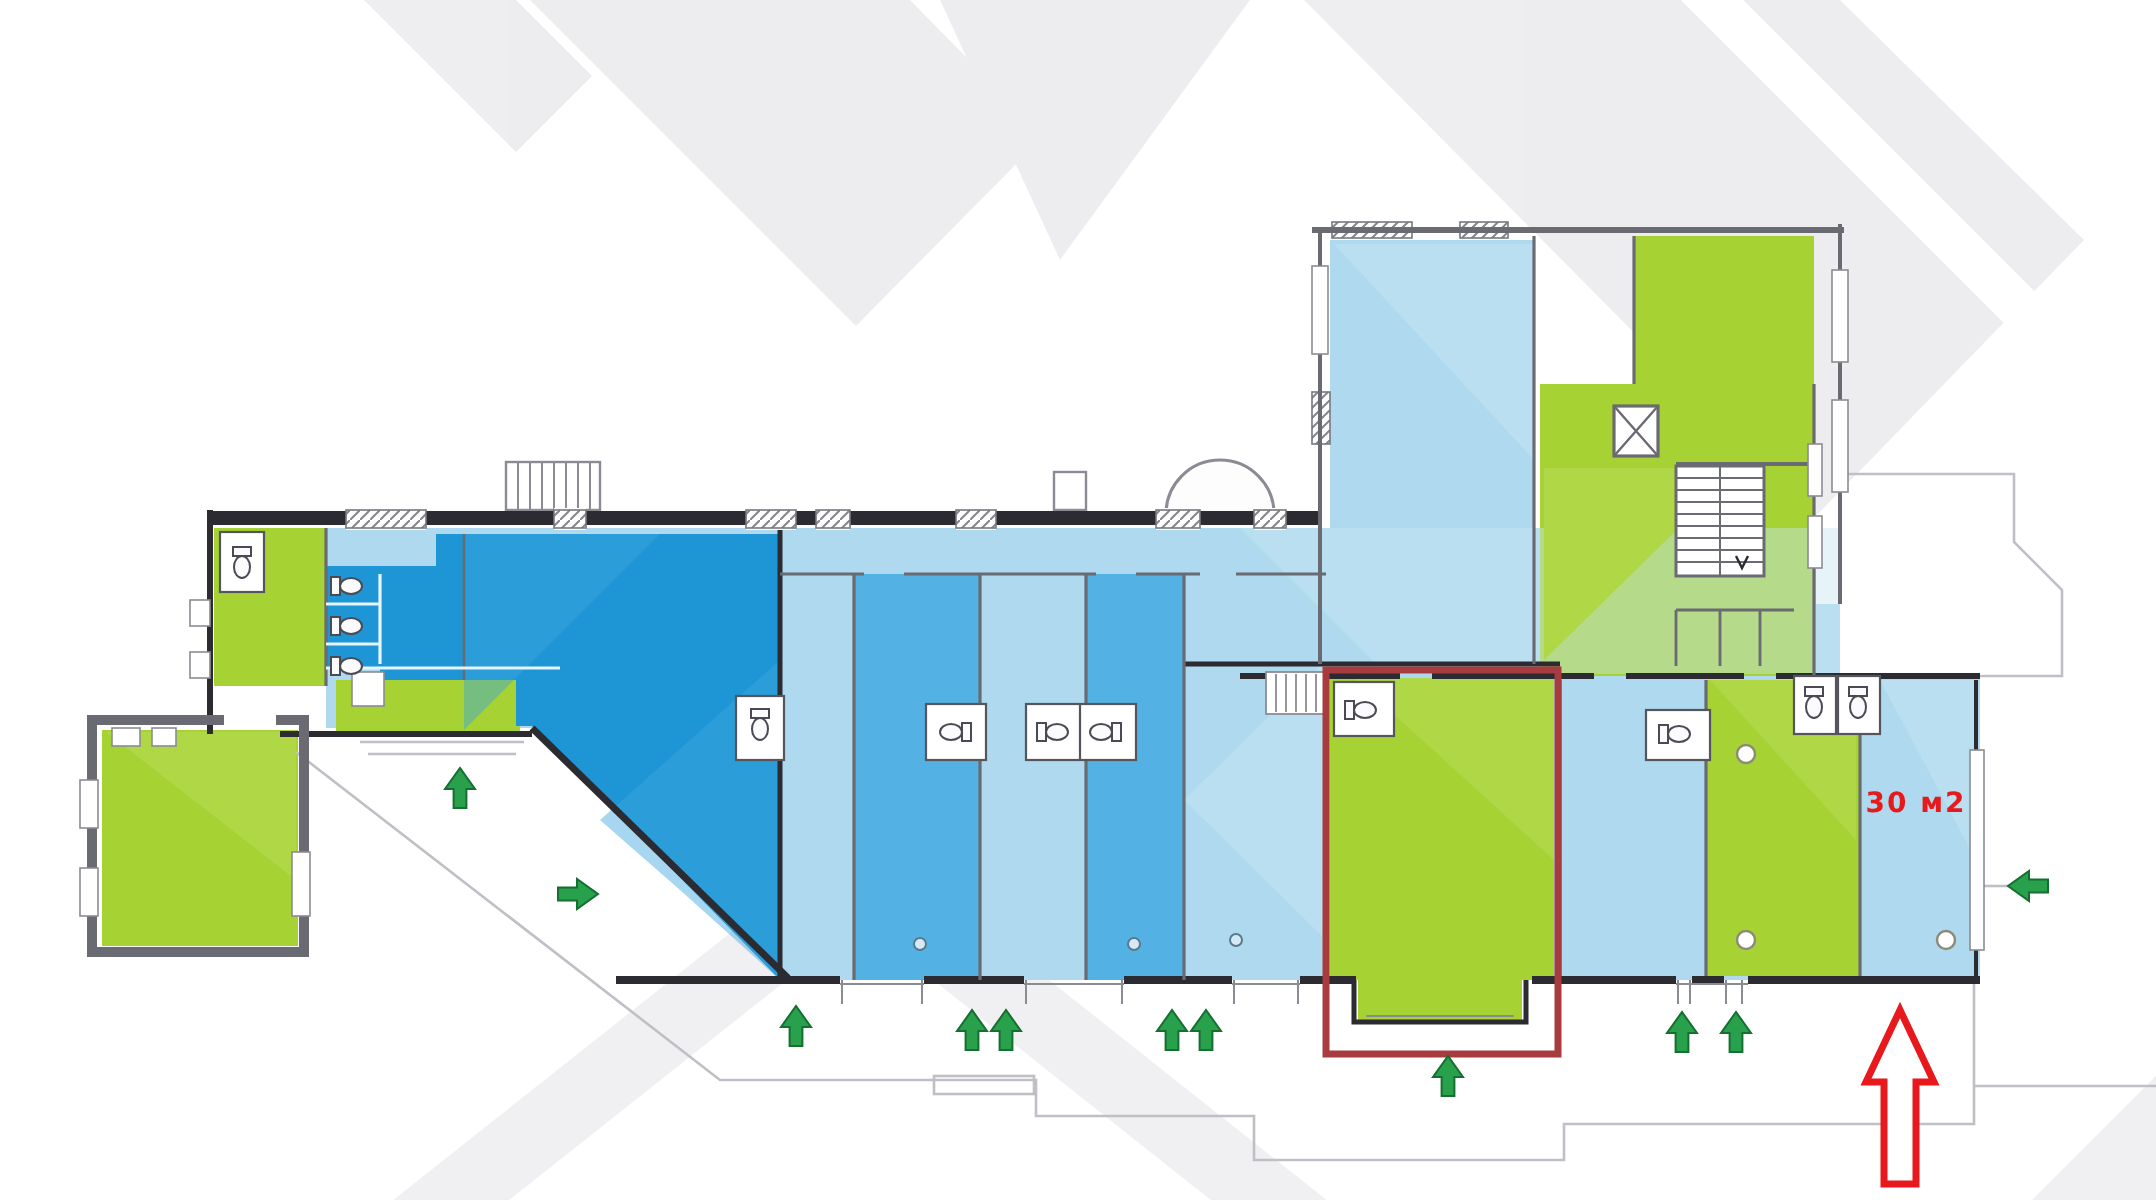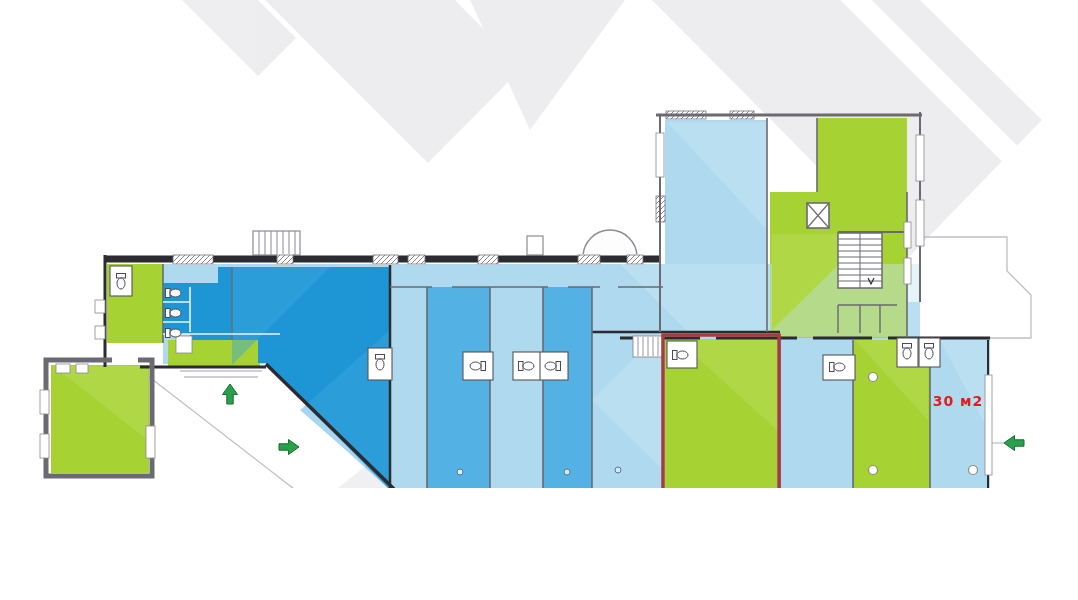--- a/index.html
+++ b/index.html
@@ -1,16 +1,16 @@
 <!DOCTYPE html>
 <html><head>
 <meta charset="utf-8">
 <style>
   html,body{margin:0;padding:0;background:#ffffff;}
-  .stage{position:relative;width:1078px;height:488px;background:#ffffff;overflow:hidden;
+  .stage{position:relative;width:1078px;height:600px;background:#ffffff;overflow:hidden;
          font-family:"DejaVu Sans","Liberation Sans",sans-serif;}
   svg{display:block}
   text.area-label{font-family:"DejaVu Sans","Liberation Sans",sans-serif;font-weight:bold;
                   font-size:14px;letter-spacing:1px;}
 </style>
 </head>
 <body>
 
 <div class="stage">
 <svg width="1078" height="600" viewBox="0 0 1078 600">

